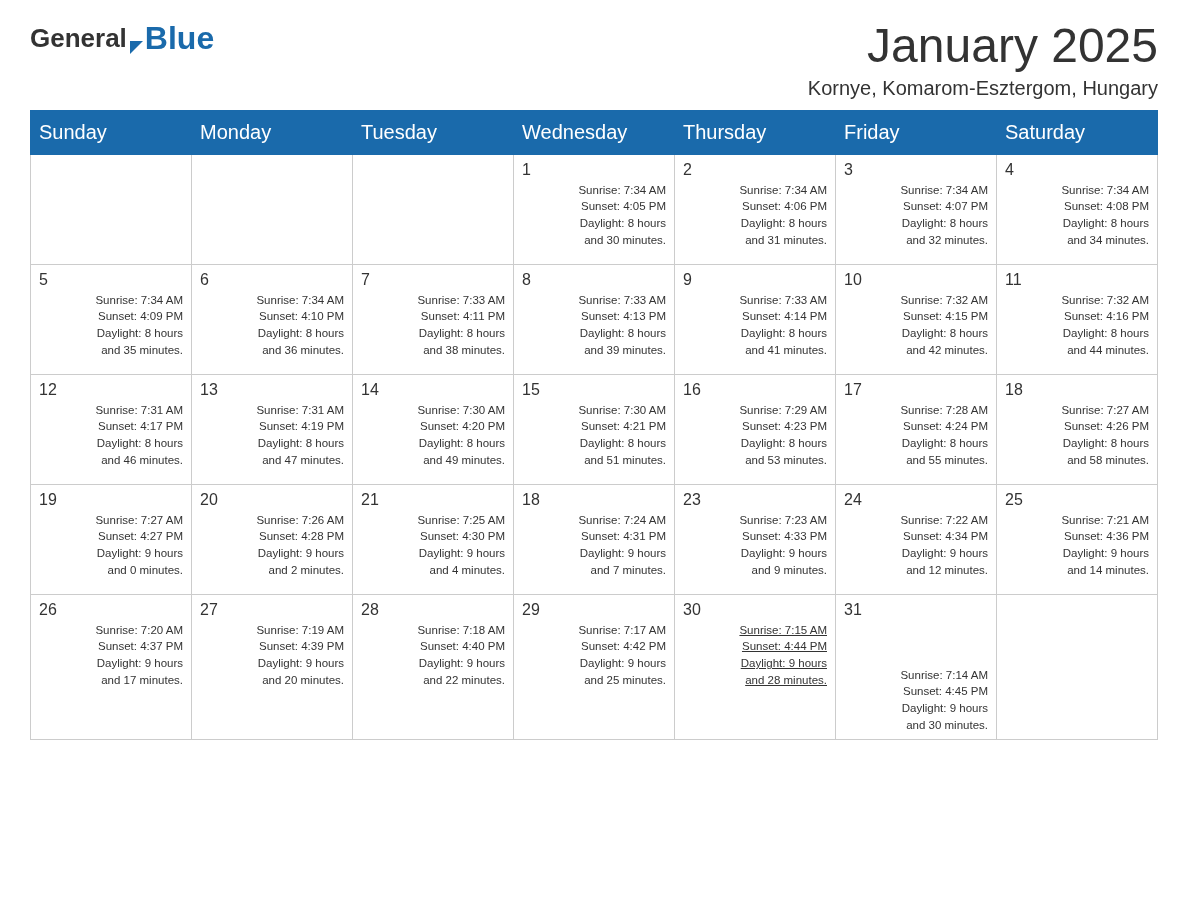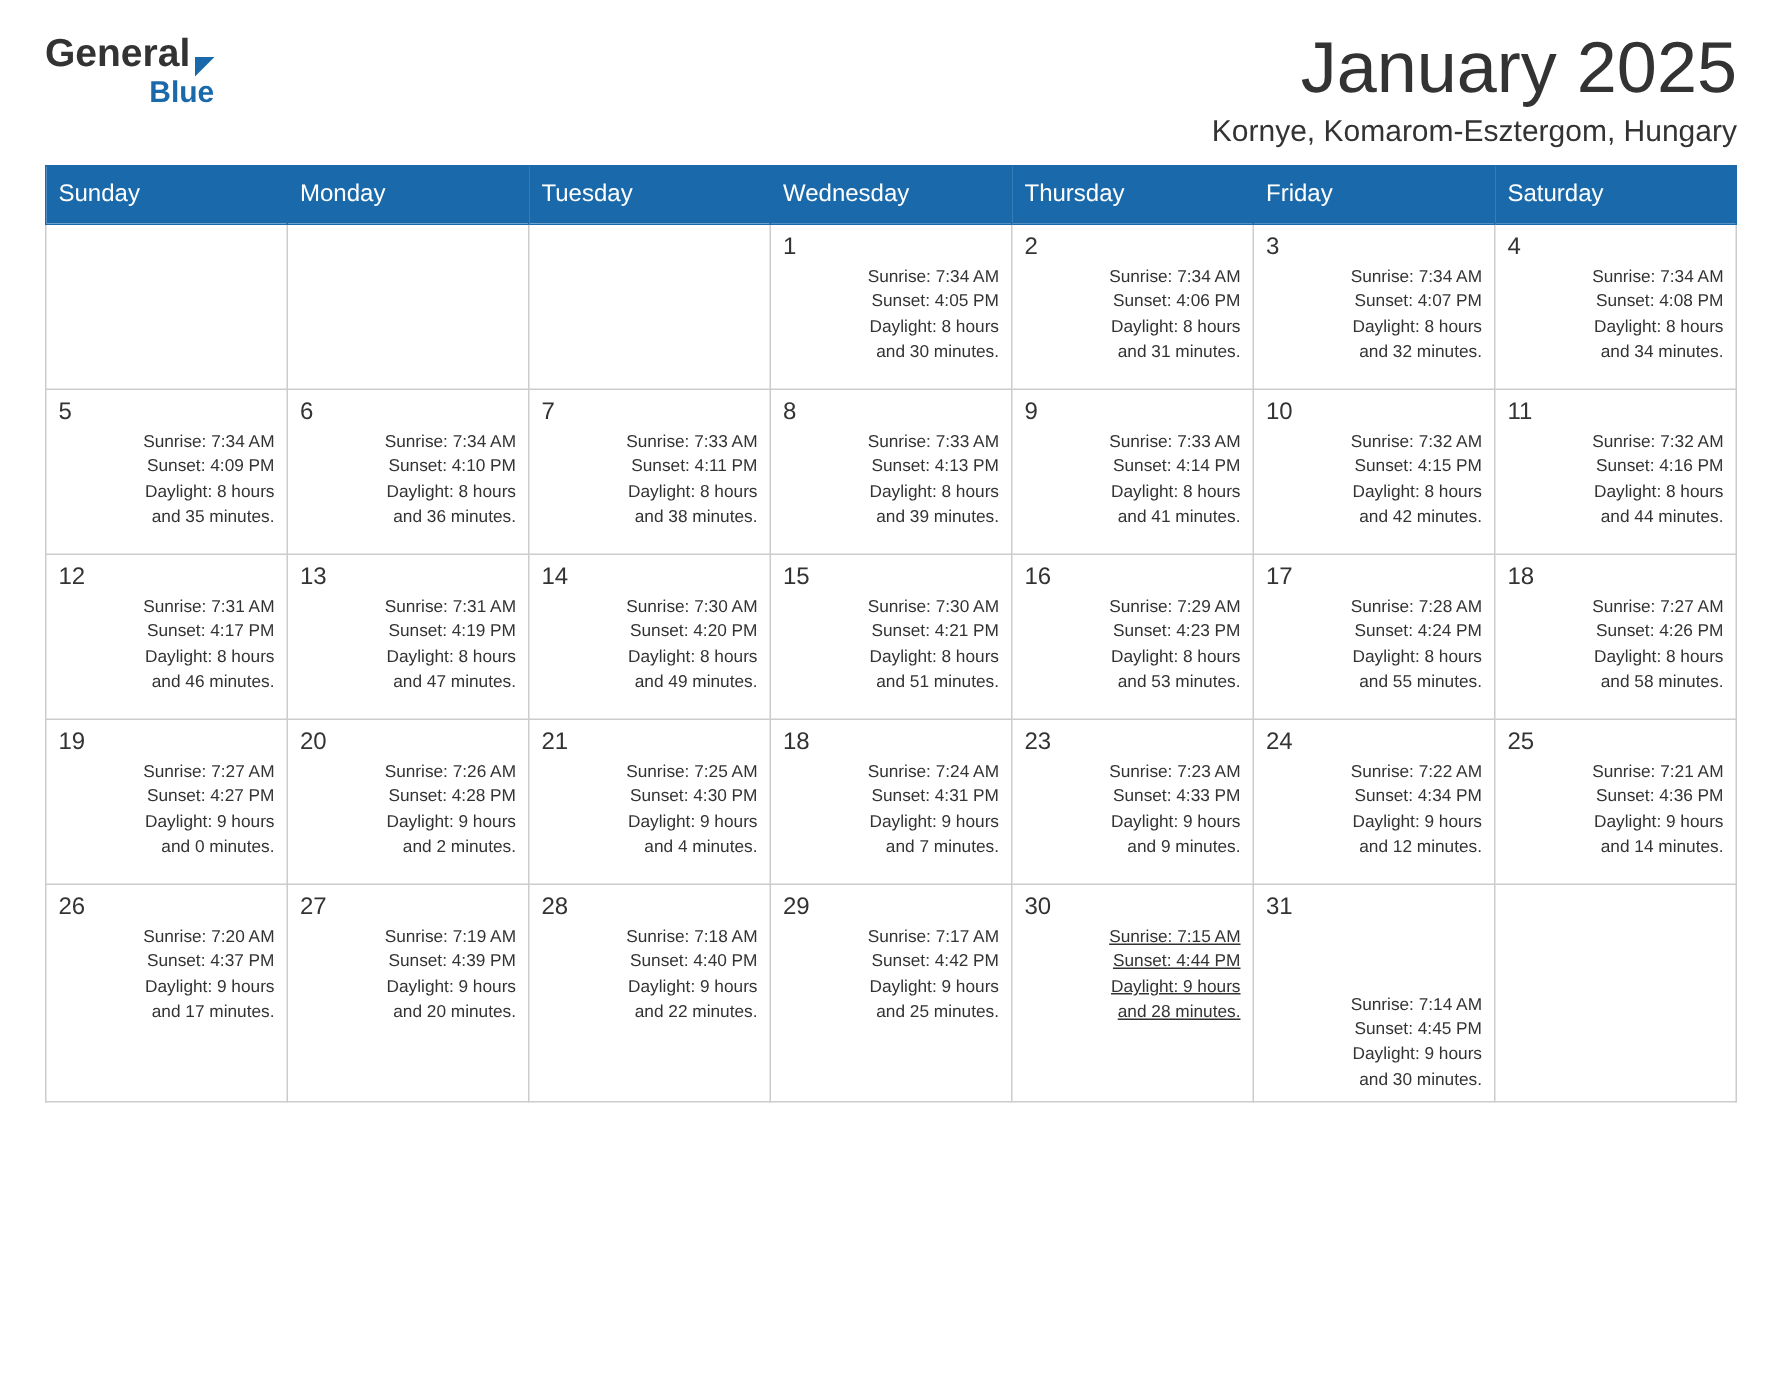--- a/index.html
+++ b/index.html
@@ -15,29 +15,29 @@
       justify-content: space-between;
       align-items: flex-start;
       margin-bottom: 10px;
     }
     .logo-text-general {
       font-size: 26px;
       font-weight: bold;
       color: #333;
     }
     .logo-blue {
-      font-size: 20px;
+      font-size: 32px;
       font-weight: bold;
       color: #1a6aab;
       margin-left: 2px;
     }
     .logo-block {
       display: flex;
-      flex-direction: column;
-      align-items: flex-end;
+      flex-direction: row;
+      align-items: center;
     }
     .logo-top-row {
       display: flex;
       align-items: flex-end;
     }
     .title-block {
       text-align: right;
     }
     .calendar-title {
       font-size: 48px;
@@ -51,21 +51,21 @@
       margin-top: 4px;
     }
     table {
       width: 100%;
       border-collapse: collapse;
       margin-top: 10px;
     }
     thead tr th {
       background-color: #1a6aab;
       color: #fff;
-      font-size: 16px;
+      font-size: 20px;
       font-weight: normal;
       padding: 10px 8px;
       text-align: left;
       border: 1px solid #1a6aab;
     }
     tbody tr td {
       width: 14.28%;
       vertical-align: top;
       border: 1px solid #ccc;
       padding: 6px 8px;

